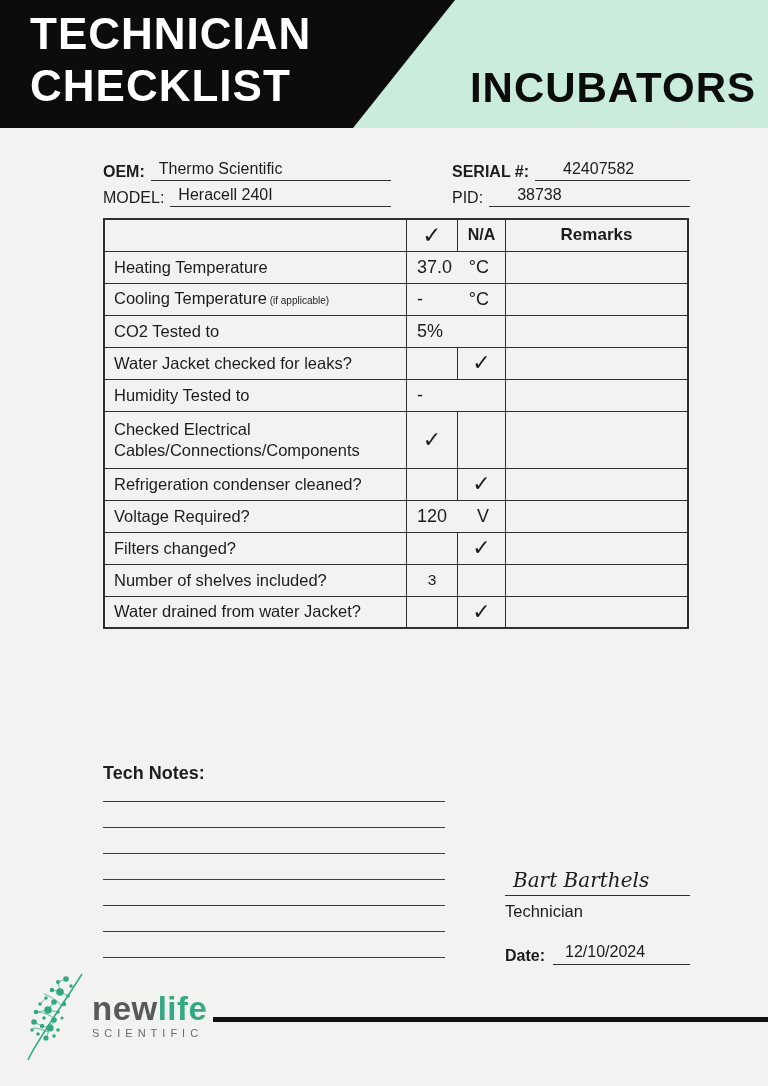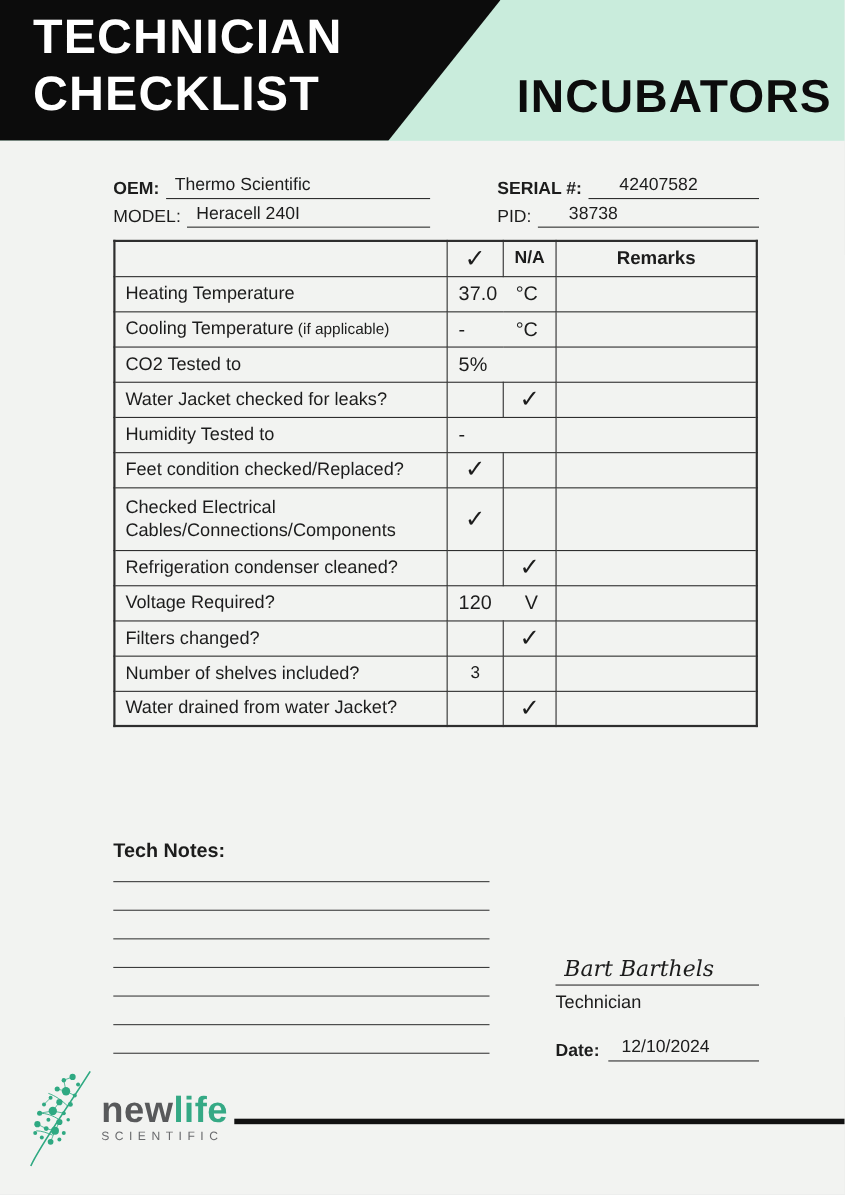--- a/index.html
+++ b/index.html
@@ -33,21 +33,21 @@
                 border-collapse:collapse; table-layout:fixed; }
   table.check td, table.check th { border:1.5px solid #2e2e2e; }
   table.check { border:2px solid #2e2e2e; }
   table.check tr { height:32px; }
   table.check tr.tall { height:57px; }
   th.h-blank { width:290px; }
   th.h-check { width:49px; font-size:23px; font-weight:500; text-align:center; }
   th.h-na    { width:46px; font-size:16px; font-weight:600; text-align:center; }
   th.h-rem   { width:175px; font-size:17px; font-weight:600; text-align:center; }
   td.c-label { font-size:16.5px; padding:3px 4px 3px 9px; line-height:21px; }
-  td.c-label .sub { font-size:14px; }
+  td.c-label .sub { font-size:10px; }
   td.c-val  { font-size:18px; padding-left:10px; }
   td.c-val .u { float:right; padding-right:16px; }
   td.c-check, td.c-na { text-align:center; font-size:15.5px; }
   td.mark { font-size:22px; font-weight:400; }
 
   
   .tech-label { position:absolute; left:103px; top:763px; font-size:18px; font-weight:800; }
   .notes { position:absolute; left:103px; top:776px; width:342px; }
   .note-line { height:26px; border-bottom:1.6px solid #3c3c3c; }
 
@@ -127,26 +127,20 @@
         </tr>
         <tr>
           <td class="c-label">Water Jacket checked for leaks?</td>
           <td class="c-check"></td>
           <td class="c-na mark">✓</td>
           <td class="c-rem"></td>
         </tr>
         <tr>
           <td class="c-label">Humidity Tested to</td>
           <td colspan="2" class="c-val"><span class="v">-</span></td>
-          <td class="c-rem"></td>
-        </tr>
-        <tr>
-          <td class="c-label">Feet condition checked/Replaced?</td>
-          <td class="c-check mark">✓</td>
-          <td class="c-na"></td>
           <td class="c-rem"></td>
         </tr>
         <tr class="tall">
           <td class="c-label">Checked Electrical Cables/Connections/Components</td>
           <td class="c-check mark">✓</td>
           <td class="c-na"></td>
           <td class="c-rem"></td>
         </tr>
         <tr>
           <td class="c-label">Refrigeration condenser cleaned?</td>

